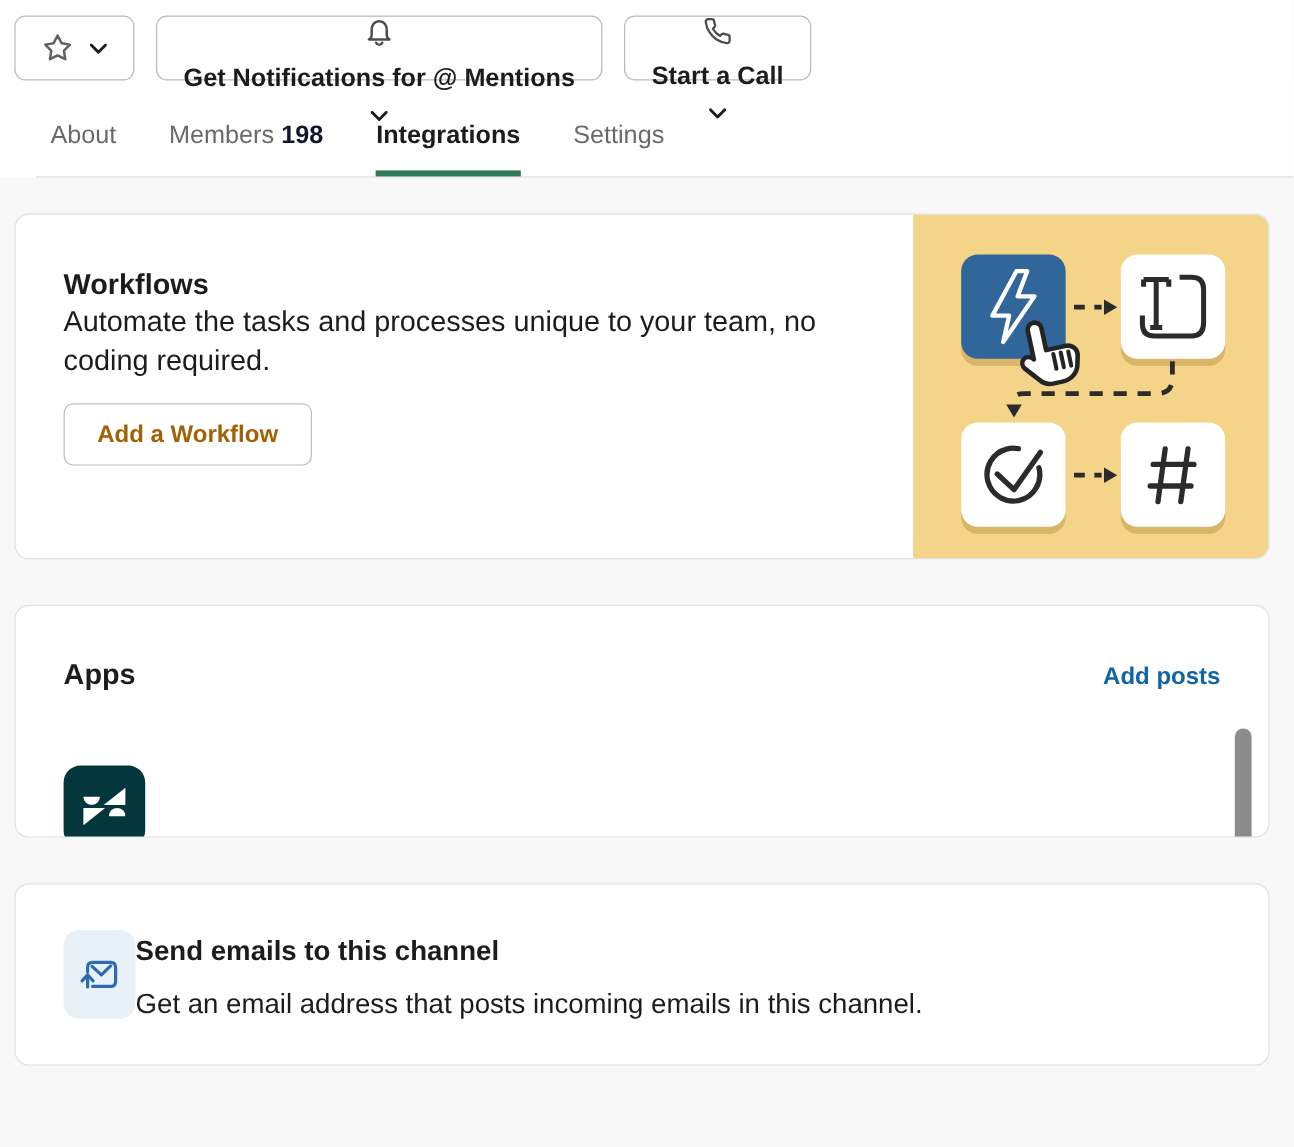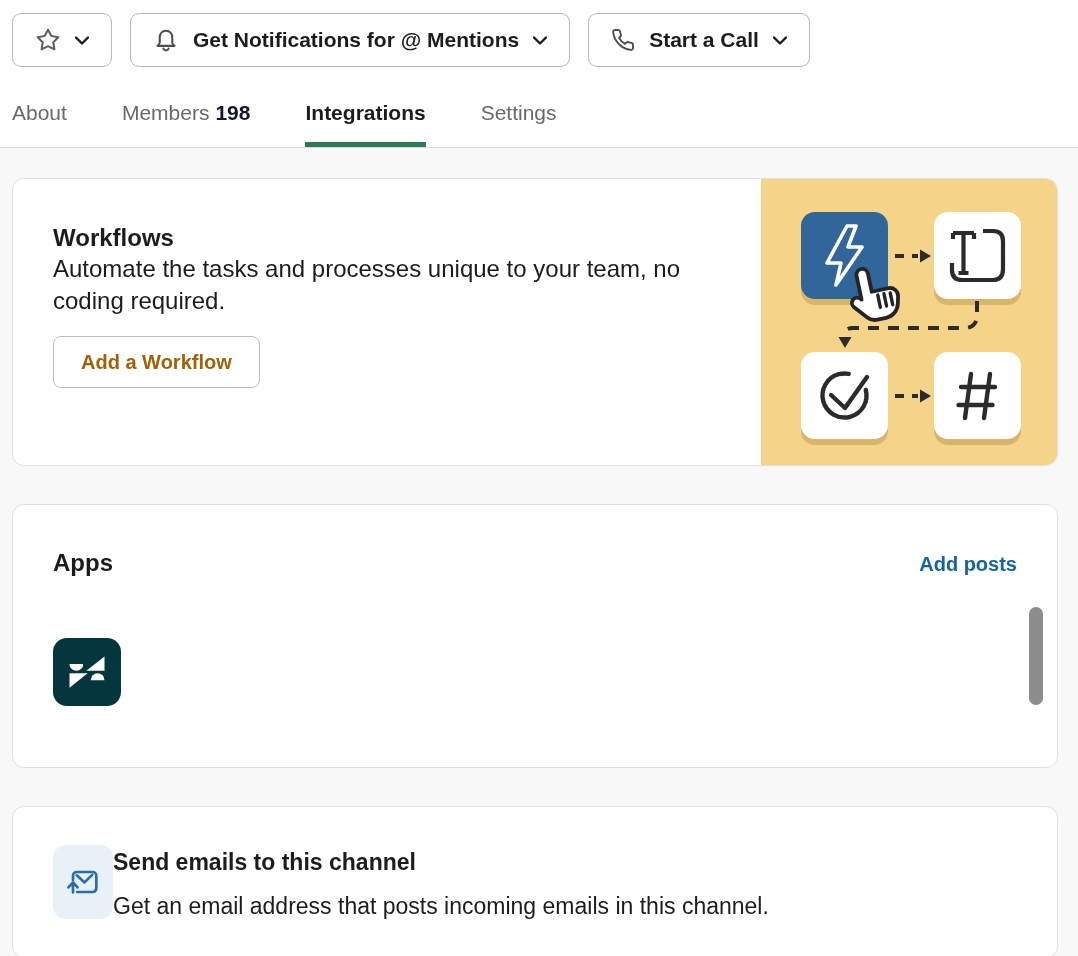--- a/index.html
+++ b/index.html
@@ -13,26 +13,26 @@
   
   .top-zone { background:#ffffff; }
   .toolbar { display:flex; align-items:center; padding:13px 0 0 12px; }
   .tb-btn {
     display:inline-flex; align-items:center; gap:14px;
     height:54px; background:#fff; border:1px solid #b9b9b9;
     border-radius:9px; padding:0 22px; cursor:pointer;
     font-family:"Liberation Sans",sans-serif;
     font-size:21px; font-weight:bold; color:#1d1c1d;
   }
-  .tb-btn + .tb-btn { margin-left:18px; }
+  .tb-btn + .tb-btn { margin-left:18px;flex-direction:column; }
   .tb-btn svg { display:block; }
   
   .tabs {
-    display:flex; gap:55px; padding:34px 0 0 12px;
-    border-bottom:1px solid #dcdcdc; background:#fff;
+    display:flex; gap:44px; padding:34px 0 0 12px;
+    border-bottom:1px solid #dcdcdc; background:#fff;margin-left:30px;
   }
   .tab {
     font-size:21px; color:#696969; padding-bottom:17px;
     border-bottom:5px solid transparent; cursor:pointer; white-space:nowrap;
   }
   .tab .count { color:#0f172a; margin-left:6px; font-weight:bold; }
   .tab.active { color:#1d1c1d; font-weight:bold; border-bottom-color:#2e7a54; }
   
   .content { padding:30px 16px 0 12px; }
   .card {
@@ -50,21 +50,21 @@
     background:#fff; border:1px solid #bdbdbd; border-radius:8px;
     font-family:"Liberation Sans",sans-serif;
     font-size:20px; font-weight:bold; color:#a16207; cursor:pointer;
   }
   .wf-art {
     position:absolute; top:0; right:0; width:296px; height:100%;
     background:#f3d489; border-radius:0 11px 11px 0;
   }
   .wf-art svg { display:block; }
   
-  .apps-card { height:264px; }
+  .apps-card { height:194px; }
   .apps-head { display:flex; justify-content:space-between; align-items:baseline; padding:43px 40px 0 40px; }
   .apps-title { font-size:24px; font-weight:bold; line-height:30px; }
   .apps-add { font-size:20px; font-weight:bold; color:#1264a3; text-decoration:none; cursor:pointer; }
   .apps-viewport { height:97px; overflow:hidden; margin-top:44px; padding-left:40px; }
   .app-row { display:flex; align-items:flex-start; }
   .app-tile {
     width:68px; height:68px; border-radius:14px; background:#03363d;
     display:flex; align-items:center; justify-content:center;
     flex:0 0 auto; margin-top:16px;
   }

